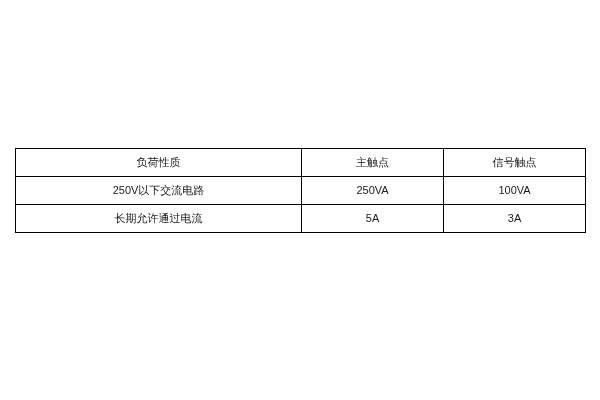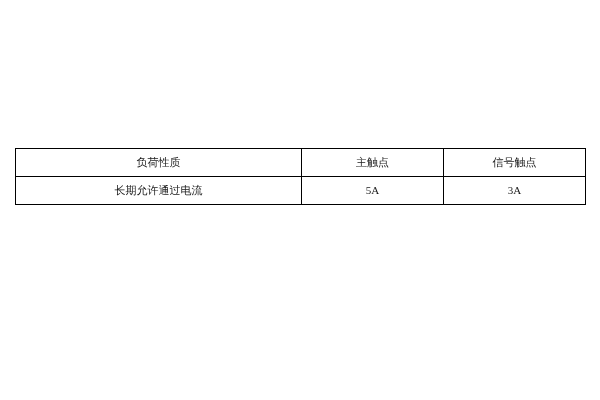--- a/index.html
+++ b/index.html
@@ -30,21 +30,21 @@
     border-collapse: collapse;
     table-layout: fixed;
   }
   table.spec-table td {
     border: 1px solid #000000;
     height: 27px;
     text-align: center;
     vertical-align: middle;
     font-size: 11px;
     color: #1a1a1a;
-    font-family: Liberation Serif, serif;
+    font-family: Liberation Sans, sans-serif;
     line-height: 1.2;
     padding: 0 4px;
   }
   table.spec-table col.c1 { width: 286px; }
   table.spec-table col.c2 { width: 142px; }
   table.spec-table col.c3 { width: 142px; }
   .header-row td {
     font-weight: normal;
   }
 </style>
@@ -59,20 +59,25 @@
         <col class="c2">
         <col class="c3">
       </colgroup>
       <tbody>
         <tr class="header-row">
           <td>负荷性质</td>
           <td>主触点</td>
           <td>信号触点</td>
         </tr>
         <tr>
+          <td>250V以下交流电路</td>
+          <td>250VA</td>
+          <td>100VA</td>
+        </tr>
+        <tr>
           <td>长期允许通过电流</td>
           <td>5A</td>
           <td>3A</td>
         </tr>
       </tbody>
     </table>
   </div>
 </div>
 
 </body></html>

